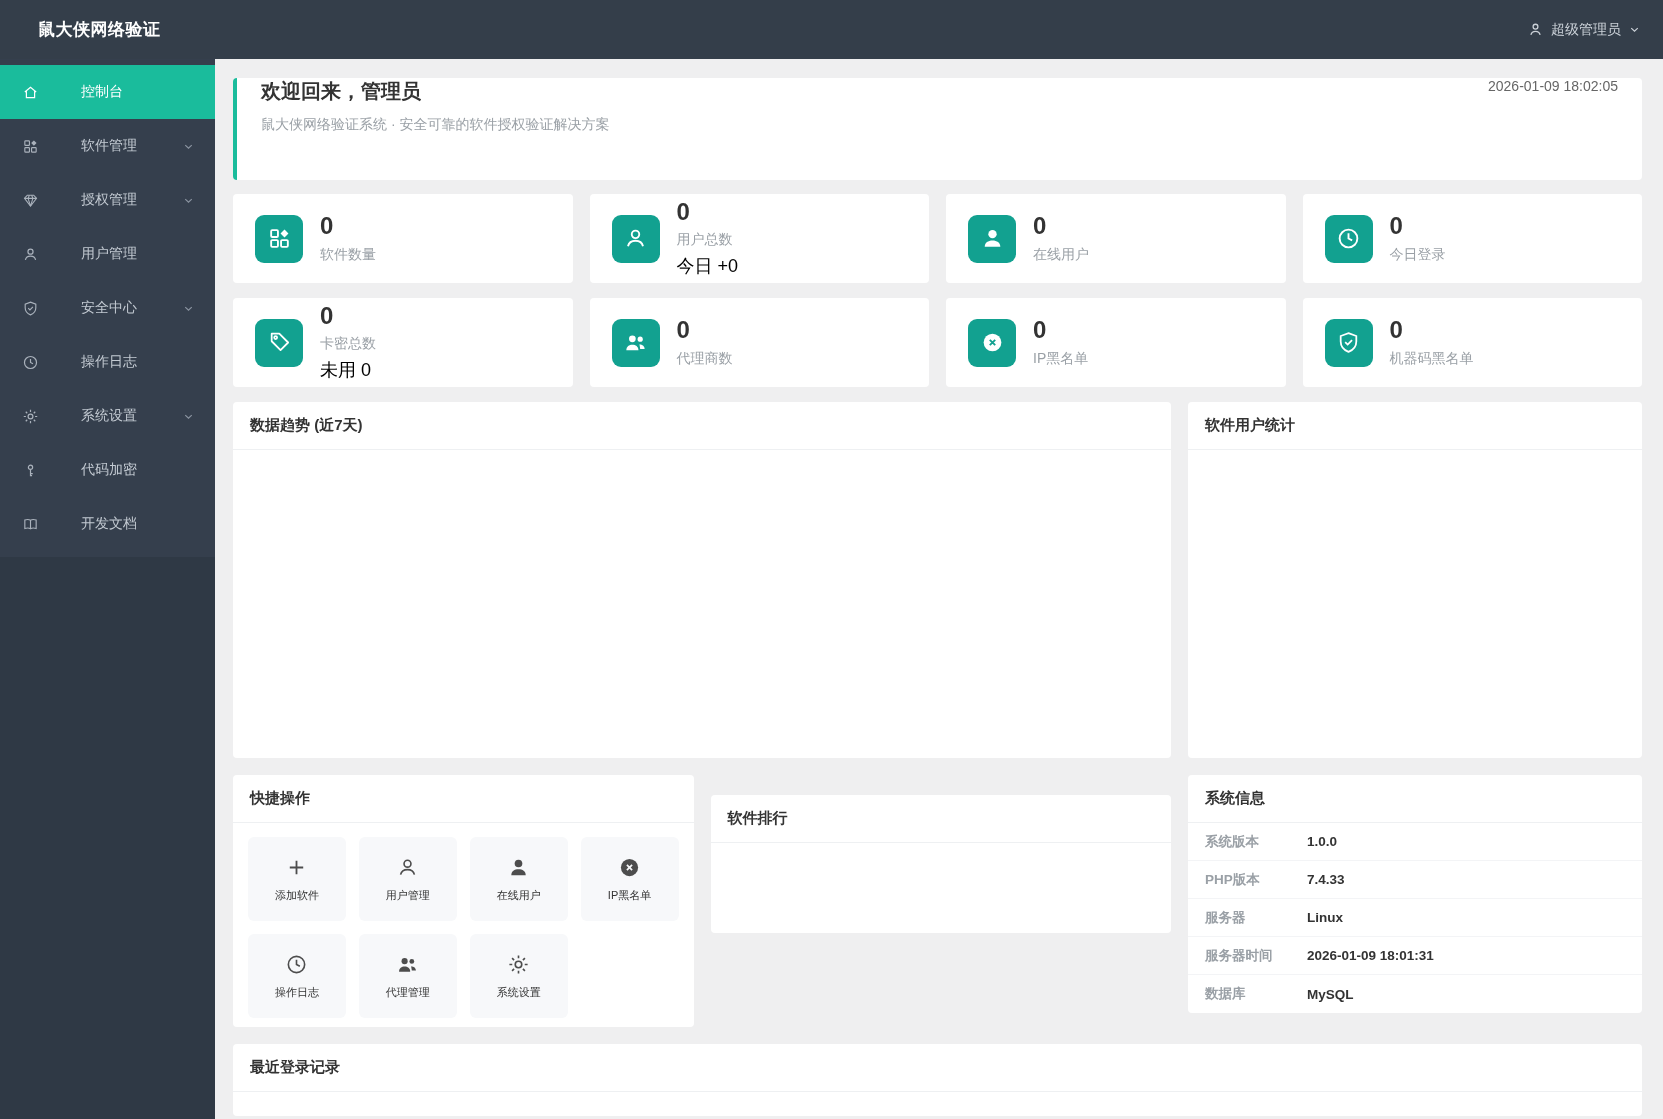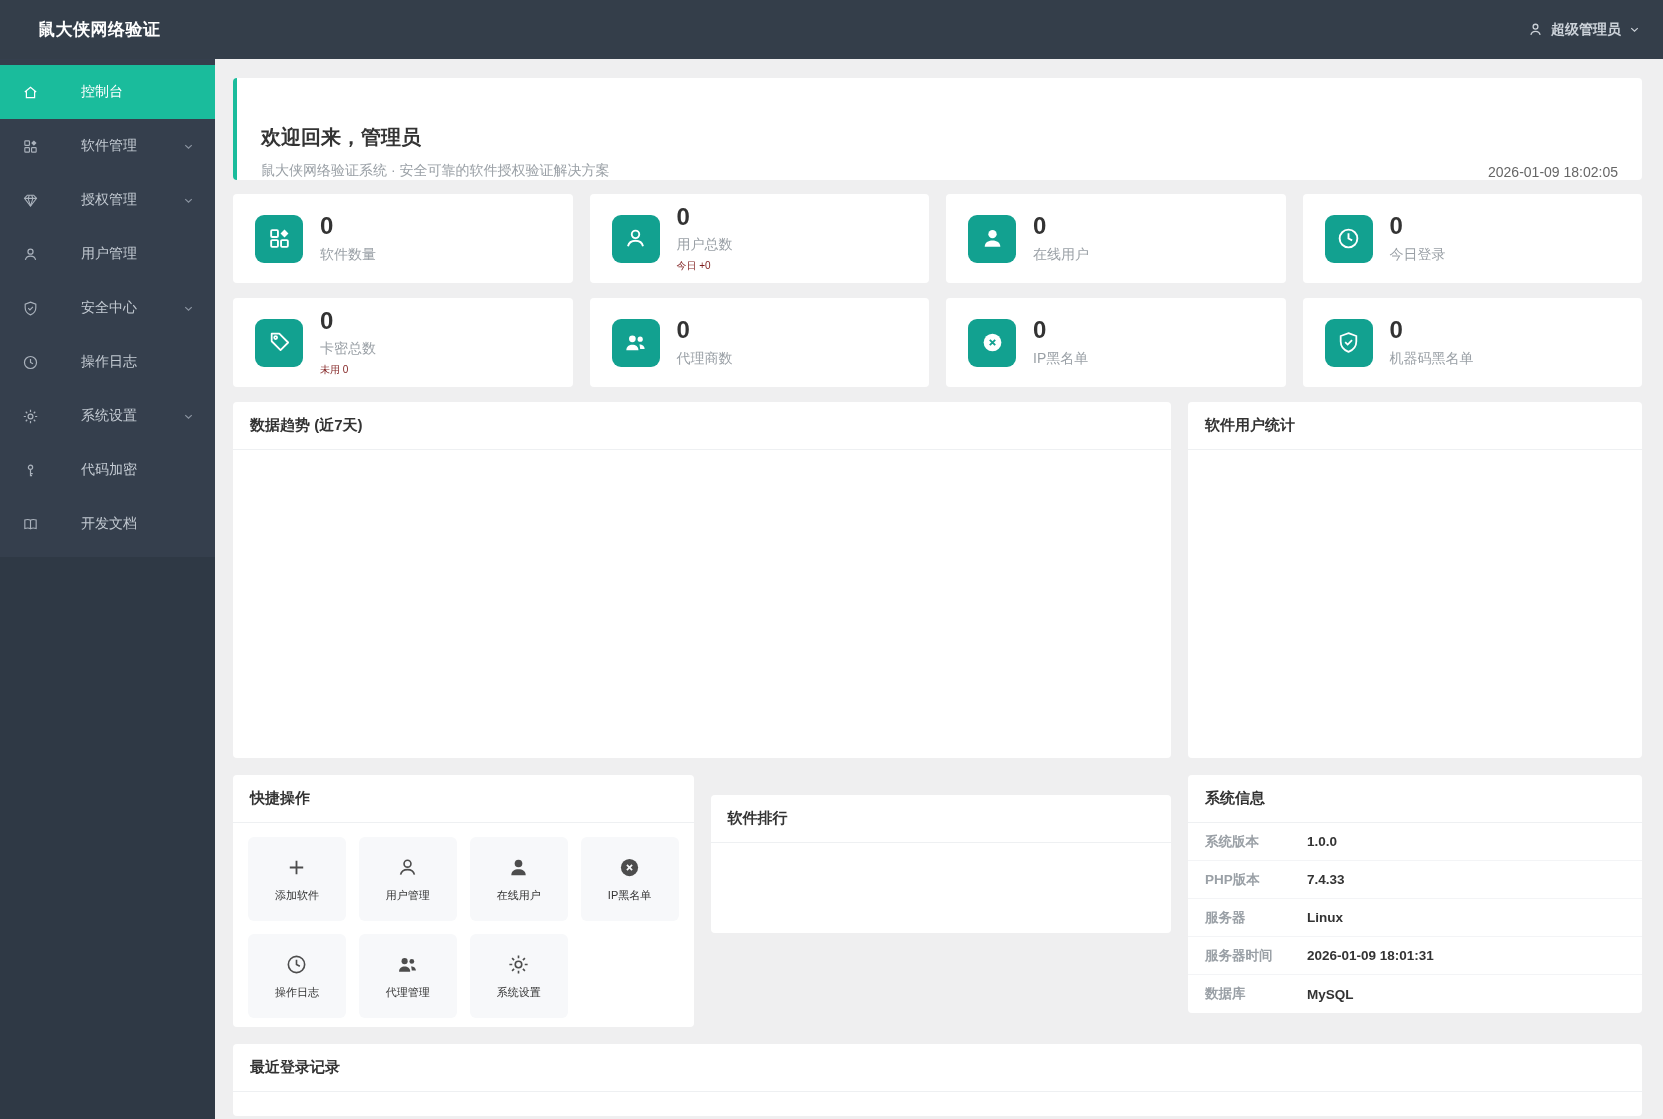--- a/index.html
+++ b/index.html
@@ -4,53 +4,53 @@
 <style>
   * { margin:0; padding:0; box-sizing:border-box; }
   html,body { width:1663px; height:1119px; overflow:hidden; background:#efeff0;
     font-family:"Liberation Sans","DejaVu Sans",sans-serif; }
   svg { display:block; }
 
   
   .topbar { height:59px; background:#343e4a; display:flex; align-items:center; }
   .topbar .brand { width:215px; padding-left:38px; color:#fff; font-size:17px; font-weight:700; letter-spacing:.5px; }
   .topbar .spacer { flex:1; }
-  .user-menu { display:flex; align-items:center; gap:7px; color:#ccd2d9; font-size:14px; padding-right:22px; cursor:pointer;font-weight:bold; }
+  .user-menu { display:flex; align-items:center; gap:7px; color:#ccd2d9; font-size:14px; padding-right:22px; cursor:pointer; }
   .user-menu svg { stroke:#ccd2d9; }
 
   
   .shell { display:flex; height:1060px; }
   .sidebar { width:215px; background:#2f3945; flex-shrink:0; }
   .nav { background:#353f4d; padding:6px 0; }
   .nav-item { height:54px; display:flex; align-items:center; padding:0 20px 0 22px; color:#c3cad2; font-size:14px; cursor:pointer;gap:32px; }
   .nav-item .nicon { width:17px; height:17px; margin-right:10px; color:#aab2bc; flex-shrink:0; }
   .nav-item .nlabel { flex:1; }
   .nav-item .chev { width:13px; height:13px; color:#8b94a1; }
   .nav-item.active { background:#1abc9c; color:#fff; }
   .nav-item.active .nicon { color:#fff; }
 
   .main { flex:1; padding:19px 21px 0 18px; overflow:hidden; }
 
   
   .card { background:#fff; border-radius:4px; }
-  .welcome { height:102px; border-left:4px solid #1abc9c; display:flex; align-items:flex-end; padding:0 24px; margin-bottom:14px; }
+  .welcome { height:102px; border-left:4px solid #1abc9c; display:flex; align-items:flex-start; padding:0 24px; margin-bottom:14px; }
   .welcome .wtext { flex:1; }
   .welcome h1 { font-size:20px; color:#333; font-weight:700; margin-bottom:11px; }
   .welcome p  { font-size:14px; color:#9aa0a6; }
   .welcome .wtime { font-size:14px; color:#666; }
 
   
   .stats { display:grid; grid-template-columns:repeat(4,1fr); gap:15px 17px; margin-bottom:15px; }
   .stat-card { height:89px; display:flex; align-items:center; padding-left:22px; }
   .stat-ico { width:48px; height:48px; border-radius:9px; background:#12a190; color:#fff;
               display:flex; align-items:center; justify-content:center; flex-shrink:0; }
   .stat-txt { margin-left:17px; }
   .stat-val { font-size:24px; font-weight:700; color:#333; line-height:1.1; }
   .stat-lab { font-size:14px; color:#9aa0a6; margin-top:6px; }
-  .stat-sub { font-size:10px; color:#7f1d1d; margin-top:5px; }
+  .stat-sub { font-size:18px; color:#000000; margin-top:5px; }
 
   
   .panel-head { height:48px; display:flex; align-items:center; padding:0 17px;
                 border-bottom:1px solid #eef0f2; font-size:15px; font-weight:700; color:#333; }
   .charts-row { display:grid; grid-template-columns:1fr 454px; gap:17px; height:356px; margin-bottom:17px; }
   .chart-card { height:100%; }
   .chart-body { height:307px; }
 
   .bottom-row { display:grid; grid-template-columns:1fr 1fr 454px; gap:17px; align-items:start; }
   .quick-card { height:252px; }

